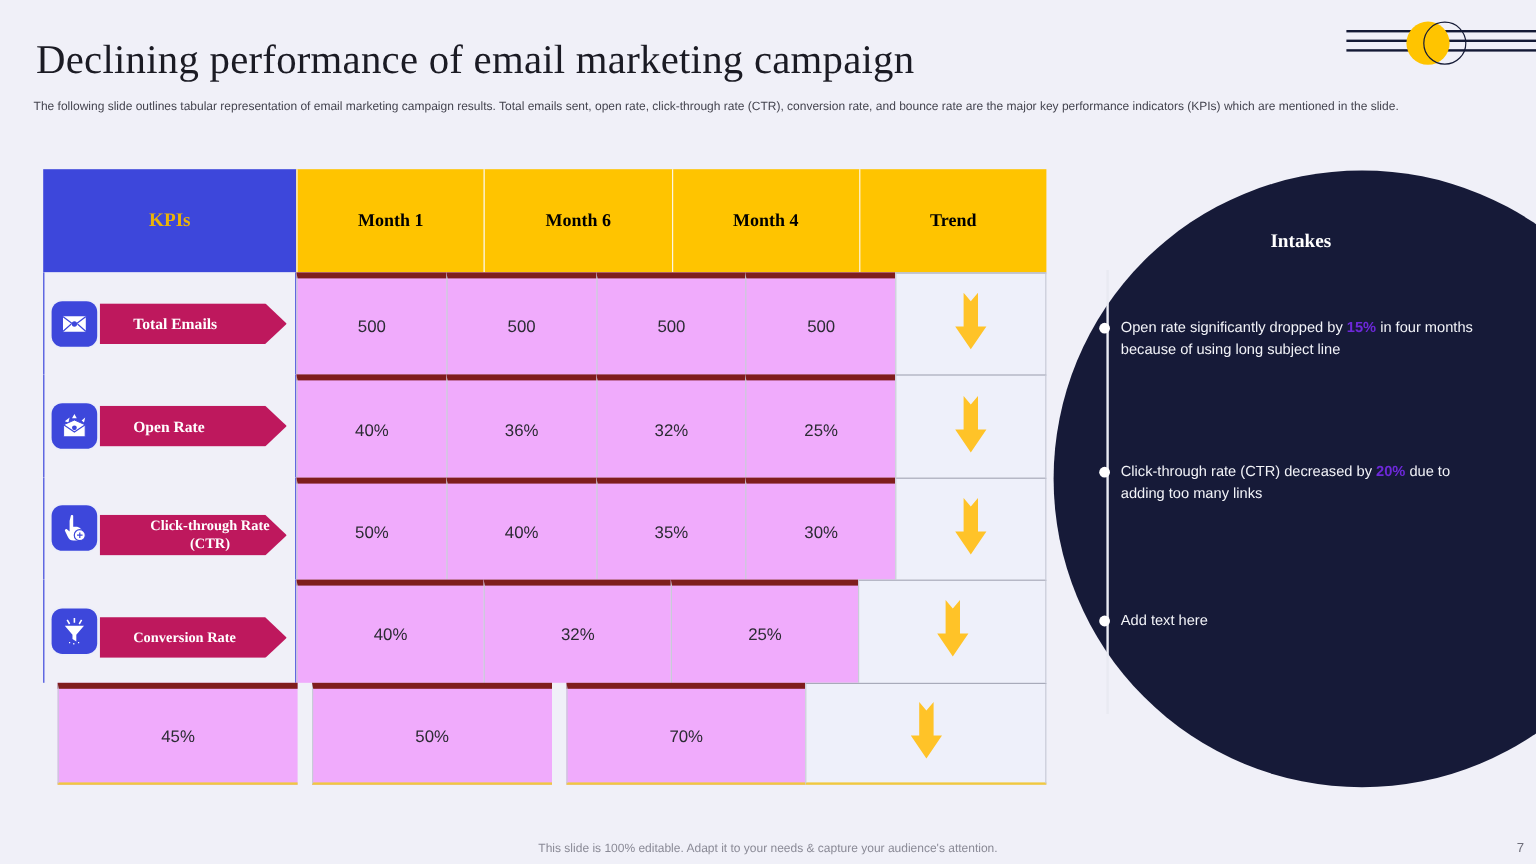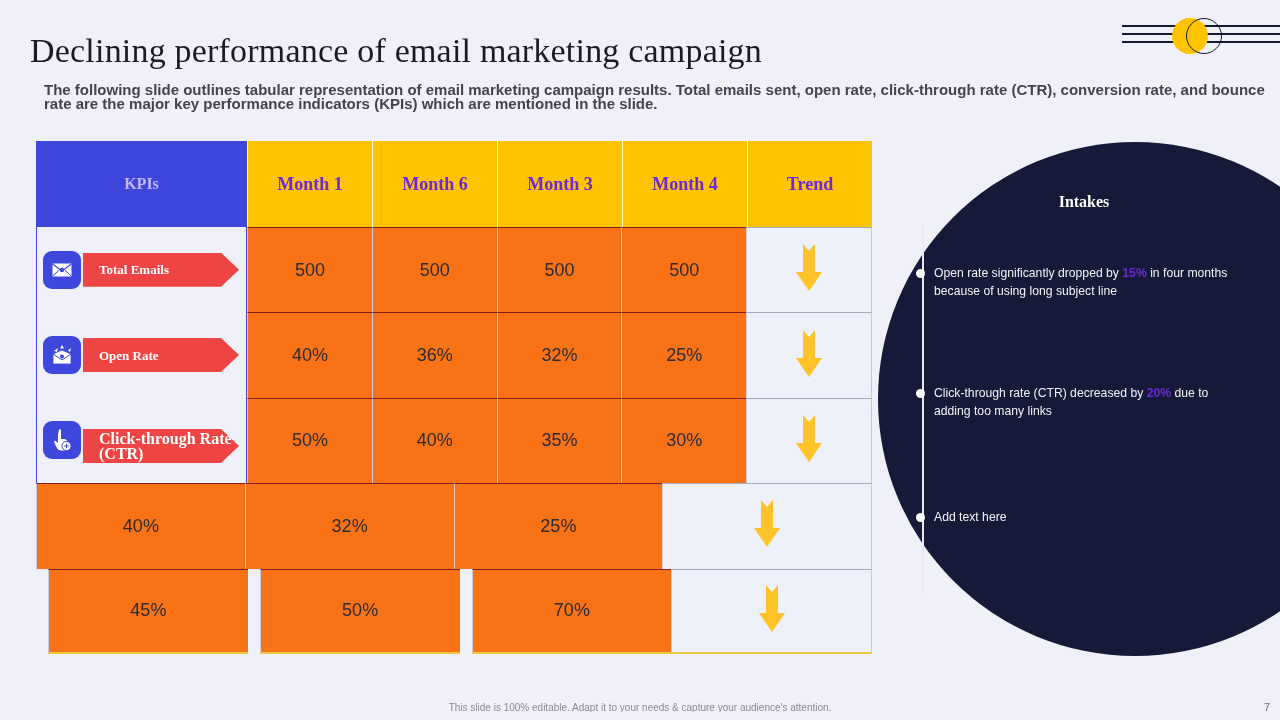--- a/index.html
+++ b/index.html
@@ -20,54 +20,54 @@
   #logo .lring{position:absolute;left:76px;top:6px;width:34px;height:34px;border-radius:50%;border:1.4px solid #141a35;}
 
   
   #title{
     position:absolute;left:30px;top:30px;width:920px;
     font-family:"Liberation Serif", serif;
     font-size:34px;line-height:42px;color:#1b1b24;font-weight:400;
     letter-spacing:.2px;white-space:nowrap;
   }
   #subtitle{
-    position:absolute;left:44px;top:83px;width:1226px;
-    font-size:15px;line-height:14px;color:#44444f;font-weight:bold;
+    position:absolute;left:28px;top:83px;width:1226px;
+    font-size:10px;line-height:14px;color:#44444f;
   }
 
   
   #table{position:absolute;left:36px;top:141px;width:836px;height:513px;}
   .trow{display:flex;}
   
   .hrow{height:86px;}
   .hrow .kpihead{
-    width:211px;background:#3d47db;color:#c4b5fd;
+    width:211px;background:#3d47db;color:#eab308;
     display:flex;align-items:center;justify-content:center;
     font-family:"Liberation Serif", serif;font-weight:bold;font-size:16px;
   }
   .hrow .mhead{
-    flex:1;background:#ffc400;color:#6d28d9;
-    display:flex;align-items:center;justify-content:center;
-    font-family:"Liberation Serif", serif;font-weight:bold;font-size:18px;
+    flex:1;background:#ffc400;color:#000000;
+    display:flex;align-items:center;justify-content:center;
+    font-family:"Liberation Serif", serif;font-weight:bold;font-size:15px;
     border-left:1.5px solid #fdf6e0;
   }
   .hrow .mhead:first-of-type{border-left:none;}
 
   
   .brow{height:85.4px;}
   .brow .kpicell{
     width:211px;background:#f0f0f8;
     border-left:1.5px solid #3d47db;border-right:1.5px solid #3d47db;
     display:flex;align-items:center;padding-left:6px;box-sizing:border-box;
   }
   .brow:last-child .kpicell{border-bottom:1.5px solid #3d47db;}
   .brow .dcell{
-    flex:1;background:#f97316;color:#2b2b33;font-size:18px;
-    display:flex;align-items:center;justify-content:center;
-    border-left:1px solid #c8cbd8;border-top:1px solid #7f1d1d;
+    flex:1;background:#f0abfc;color:#2b2b33;font-size:14px;
+    display:flex;align-items:center;justify-content:center;
+    border-left:1px solid #c8cbd8;border-top:5px solid #7f1d1d;
     box-sizing:border-box;
   }
   .brow .dcell.first{border-left:1px solid #c8cbd8;}
   .brow:last-child .dcell{border-bottom:2px solid #f0c840;margin-left:12px;}
   .brow .tcell{
     flex:1;background:#eef0fa;
     display:flex;align-items:center;justify-content:center;
     border-left:1px solid #c8cbd8;border-right:1px solid #c8cbd8;border-top:1px solid #a8abba;
     box-sizing:border-box;
   }
@@ -76,27 +76,28 @@
   
   .pill{position:relative;display:flex;align-items:center;height:40px;width:196px;}
   .pill .iconbox{
     position:relative;z-index:3;
     width:38px;height:38px;border-radius:9px;background:#3d47db;
     display:flex;align-items:center;justify-content:center;flex:none;
     box-shadow:0 0 0 1.5px #eceef9;
   }
   .pill .banner{
     position:relative;margin-left:2px;height:34px;width:156px;
-    background:#ef4444;color:#ffffff;
+    background:#be185d;color:#ffffff;
     display:flex;align-items:center;
-    padding-left:16px;box-sizing:border-box;
+    padding-left:28px;box-sizing:border-box;
     font-family:"Liberation Serif", serif;font-weight:bold;font-size:13px;line-height:15px;
     clip-path:polygon(0 0, calc(100% - 18px) 0, 100% 50%, calc(100% - 18px) 100%, 0 100%);
-  }
-  .pill .banner.two{font-size:16px;line-height:15px;margin-top:11px;}
+    text-align:center;
+  }
+  .pill .banner.two{font-size:12px;line-height:15px;margin-top:11px;}
 
   .ico{display:block;}
 
   
   .arrow{width:30px;height:56px;display:block;}
 
   
   #circle{
     position:absolute;left:878px;top:142px;width:514px;height:514px;
     border-radius:50%;background:#161a38;overflow:hidden;
@@ -143,21 +144,20 @@
 
   <div id="title">Declining performance of email marketing campaign</div>
   <div id="subtitle">The following slide outlines tabular representation of email marketing campaign results. Total emails sent, open rate, click-through rate (CTR),  conversion rate, and bounce rate are the major key performance indicators (KPIs) which are mentioned in the slide.</div>
 
   <div id="table">
 
     <div class="trow hrow">
       <div class="kpihead">KPIs</div>
       <div class="mhead">Month 1</div>
       <div class="mhead">Month 6</div>
-      <div class="mhead">Month 3</div>
       <div class="mhead">Month 4</div>
       <div class="mhead">Trend</div>
     </div>
 
     <div class="trow brow">
       <div class="kpicell">
         <div class="pill">
           <div class="iconbox">
             <svg class="ico" width="22" height="16" viewBox="0 0 22 16" aria-hidden="true">
               <rect x="1" y="1" width="20" height="14" rx="1.5" fill="#ffffff" stroke="#3d47db" stroke-width="1"></rect>
@@ -223,20 +223,32 @@
       <div class="dcell">35%</div>
       <div class="dcell">30%</div>
       <div class="tcell">
         <svg class="arrow" viewBox="0 0 30 56" aria-hidden="true">
           <path d="M9 2 L15 9 L21 2 L21 30 L28 30 L15 49 L2 30 L9 30 Z" fill="#ffc328"></path>
         </svg>
       </div>
     </div>
 
     <div class="trow brow">
+      <div class="kpicell">
+        <div class="pill">
+          <div class="iconbox">
+            <svg class="ico" width="22" height="24" viewBox="0 0 22 24" aria-hidden="true">
+              <path d="M5 2.5 L7 6 M11 1 L11 5 M17 2.5 L15 6" stroke="#ffffff" stroke-width="1.3" fill="none"></path>
+              <path d="M3 7.5 L19 7.5 L12.6 15 L12.6 20.5 L9.4 18.5 L9.4 15 Z" fill="#ffffff"></path>
+              <path d="M6.5 21.5 L7.5 21.5 M10 22.5 L11 22.5 M14 21.5 L15 21.5" stroke="#ffffff" stroke-width="1.2"></path>
+            </svg>
+          </div>
+          <div class="banner two">Conversion Rate</div>
+        </div>
+      </div>
       <div class="dcell first">40%</div>
       <div class="dcell">32%</div>
       <div class="dcell">25%</div>
       <div class="tcell">
         <svg class="arrow" viewBox="0 0 30 56" aria-hidden="true">
           <path d="M9 2 L15 9 L21 2 L21 30 L28 30 L15 49 L2 30 L9 30 Z" fill="#ffc328"></path>
         </svg>
       </div>
     </div>
 

